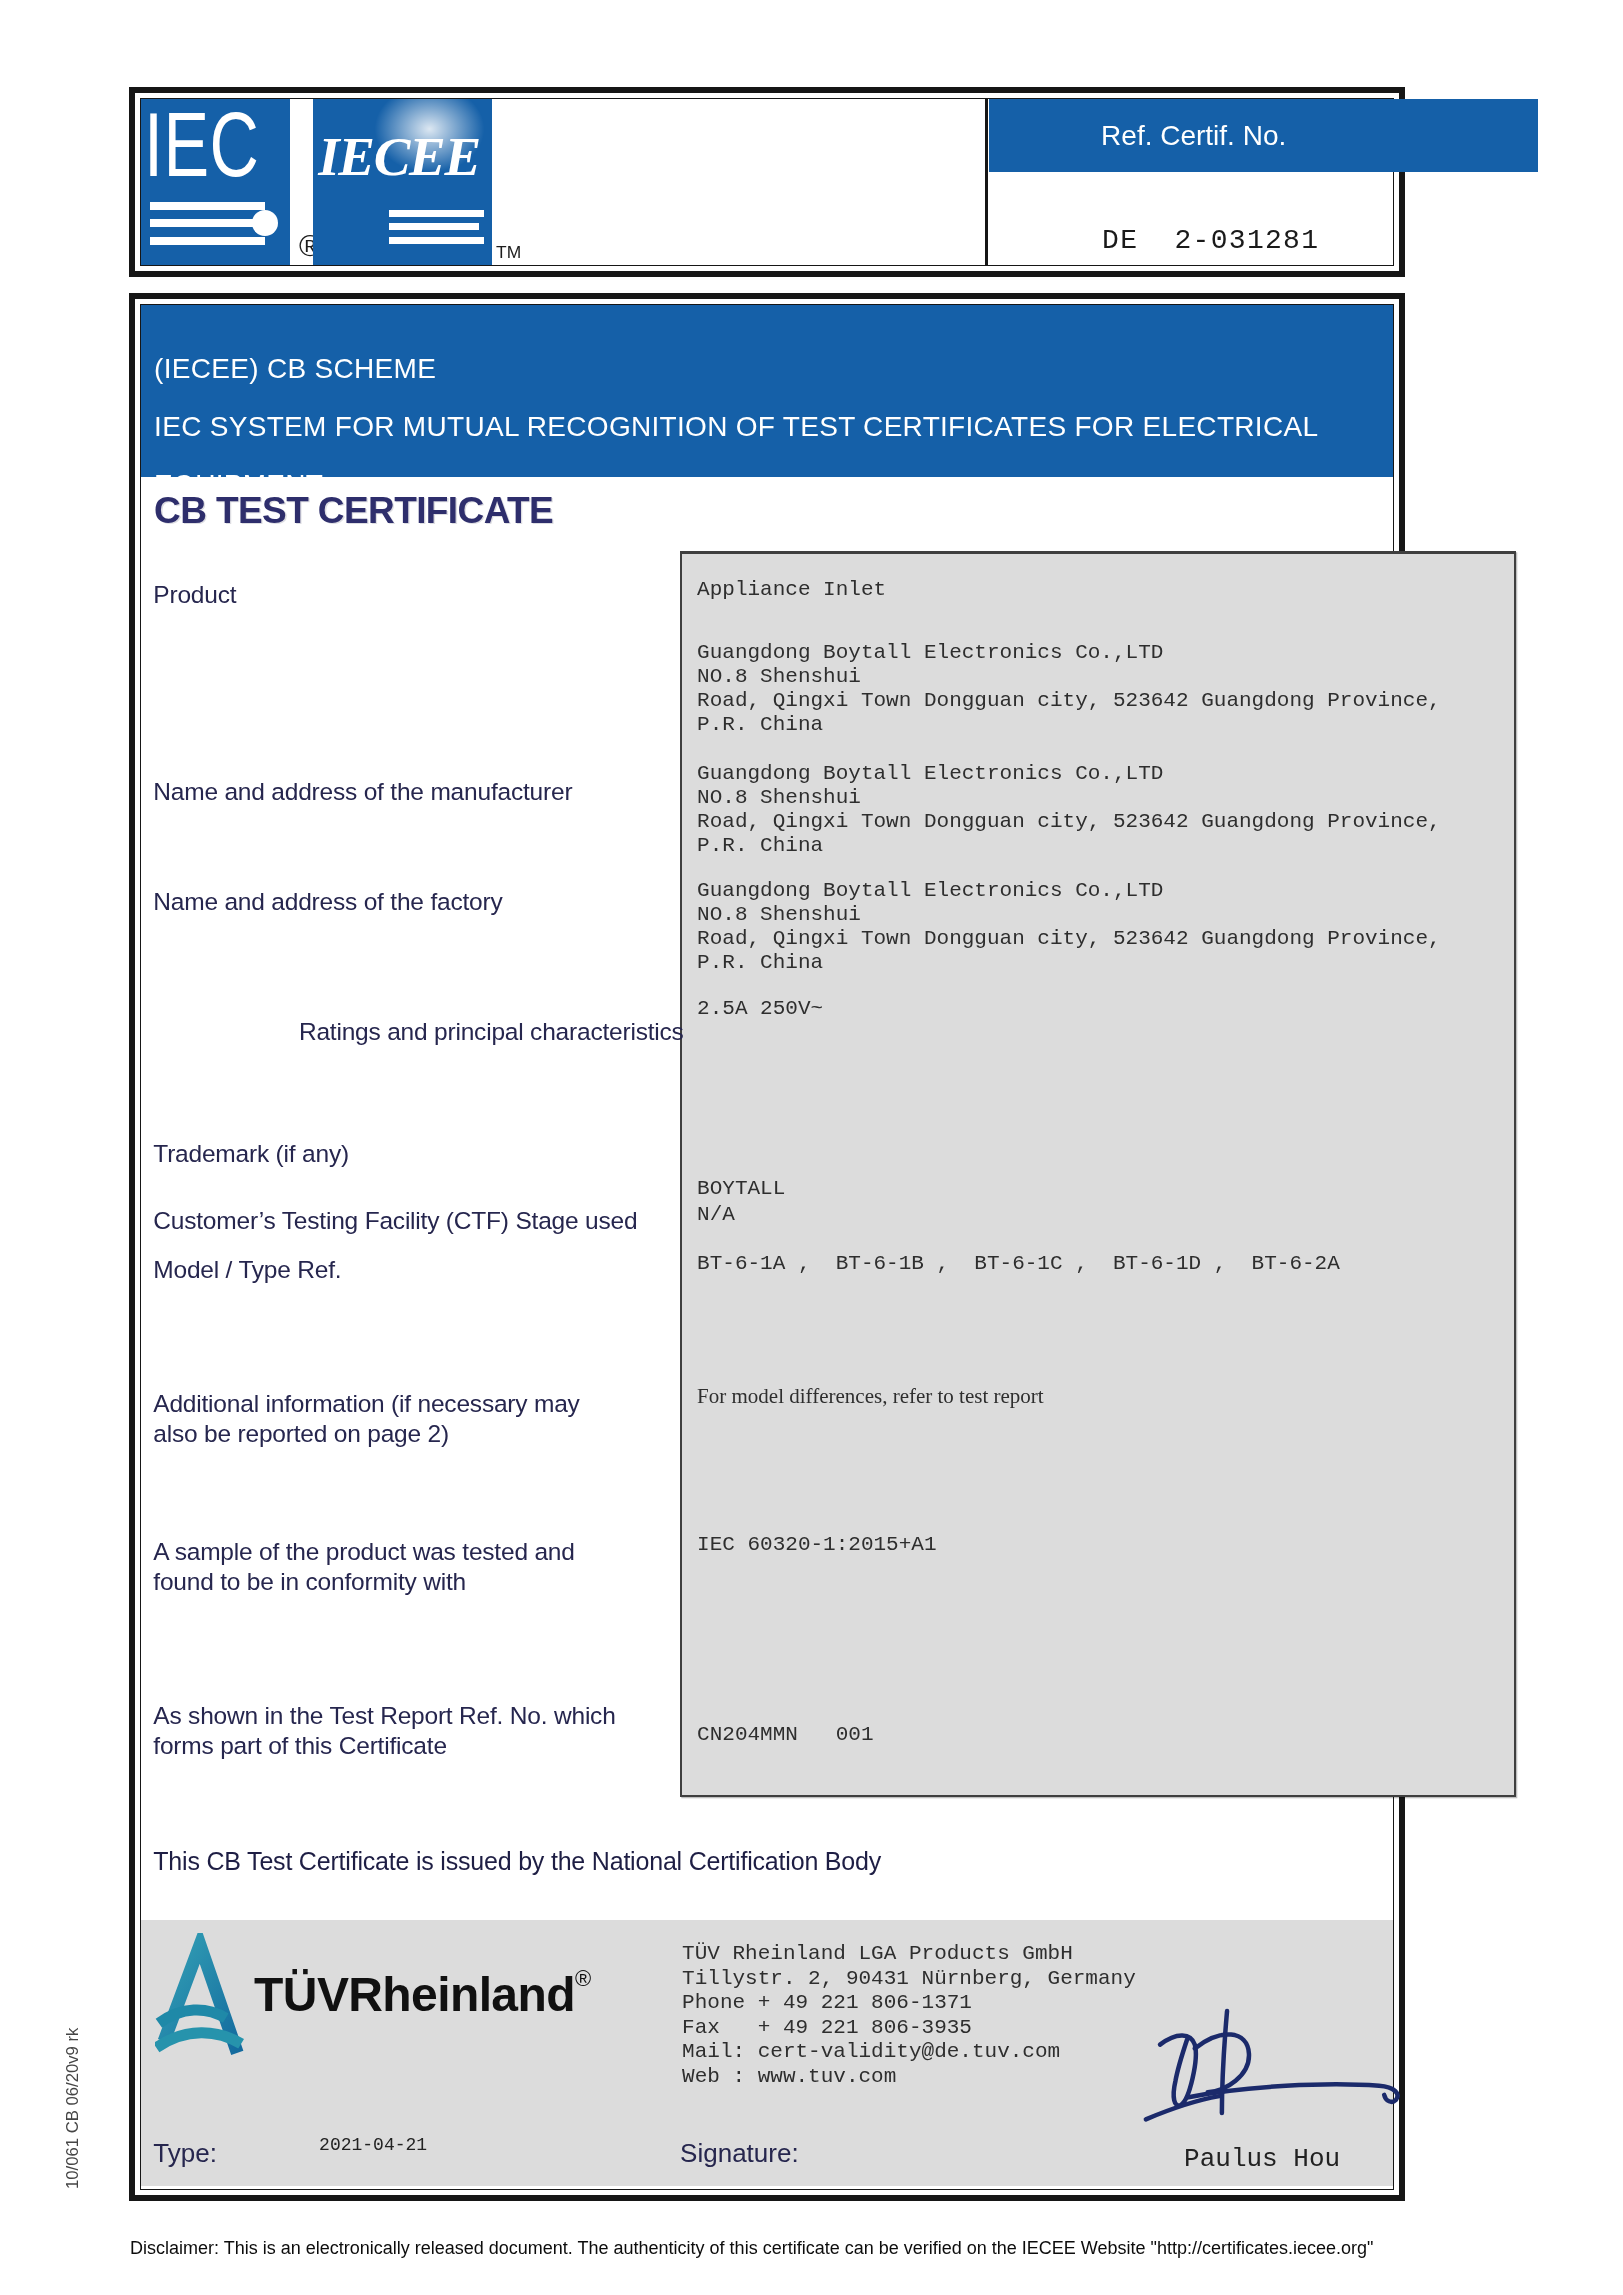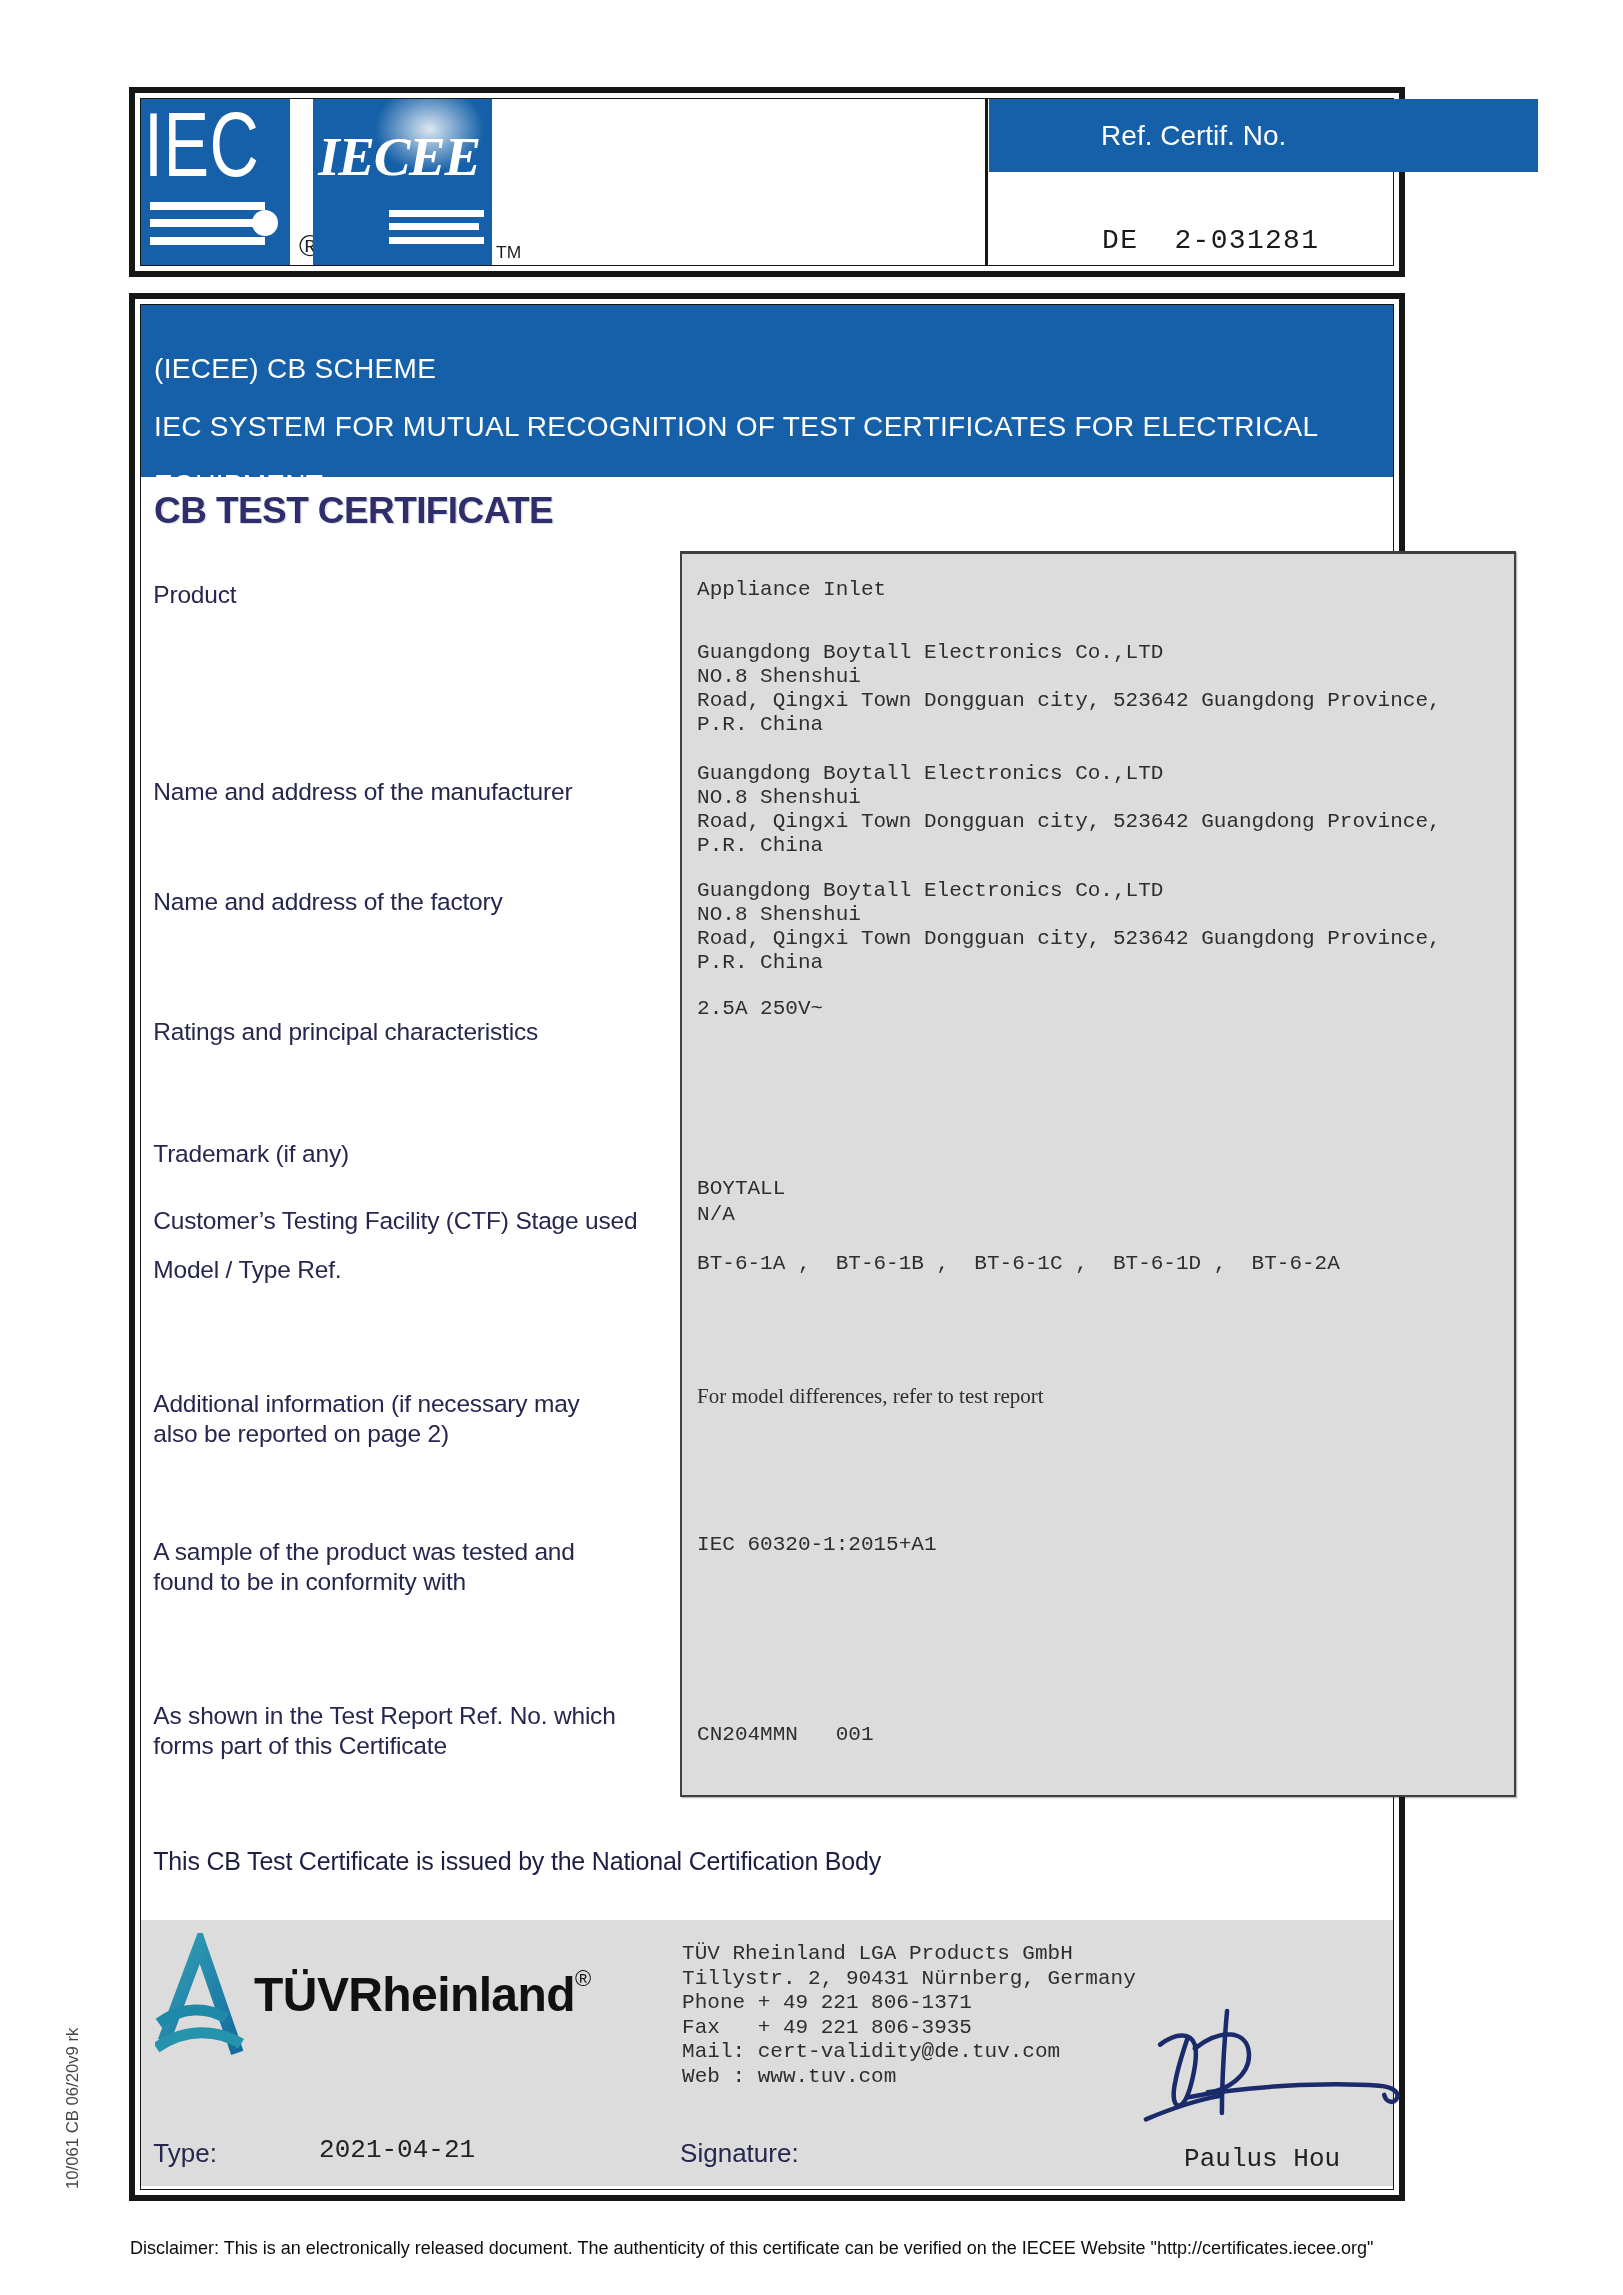--- a/index.html
+++ b/index.html
@@ -55,21 +55,21 @@
   .tuv-wordmark{position:absolute;left:113px;top:46px;color:#111;font-size:48px;letter-spacing:-0.6px;}
   .tuv-wordmark .w-tuv{font-weight:700;}
   .tuv-wordmark .w-rh{font-weight:600;}
   .tuv-wordmark .w-reg{font-size:22px;vertical-align:24.5px;font-weight:400;}
   .ncb-address{position:absolute;left:541px;top:22px;color:#2e2e2e;font-size:21px;line-height:24.5px;
           font-family:"Liberation Mono","DejaVu Sans Mono",monospace;white-space:pre;}
   .sig-scribble{position:absolute;left:1001px;top:82px;}
   .date-label,.sig-label{position:absolute;color:#26264E;font-size:26px;}
   .date-label{left:12.2px;top:218px;}
   .sig-label{left:539px;top:218px;}
-  .date-value{position:absolute;left:178px;top:215px;color:#222;font-size:26px;
+  .date-value{position:absolute;left:178px;top:215px;color:#222;font-size:18px;
           font-family:"Liberation Mono","DejaVu Sans Mono",monospace;white-space:pre;}
   .signer-name{position:absolute;left:1043px;top:224px;color:#222;font-size:26px;
           font-family:"Liberation Mono","DejaVu Sans Mono",monospace;white-space:pre;}
 
   
   .side-code{position:absolute;left:63px;top:2189px;width:219px;color:#454545;font-size:16.7px;
           transform:rotate(-90deg);transform-origin:left top;white-space:nowrap;}
   .disclaimer{position:absolute;left:130px;top:2238px;width:1448px;color:#0c0c0c;font-size:18px;}
 </style>
 </head>
@@ -156,21 +156,21 @@
         <div class="f-label" style="top: 472px;">Name and address of the manufacturer</div>
         <div class="f-value" style="top: 457px;">Guangdong Boytall Electronics Co.,LTD
 NO.8 Shenshui
 Road, Qingxi Town Dongguan city, 523642 Guangdong Province,
 P.R. China</div>
         <div class="f-label" style="top: 582px;">Name and address of the factory</div>
         <div class="f-value" style="top: 574px;">Guangdong Boytall Electronics Co.,LTD
 NO.8 Shenshui
 Road, Qingxi Town Dongguan city, 523642 Guangdong Province,
 P.R. China</div>
-        <div class="f-label" style="top: 712px;">Ratings and principal characteristics</div>
+        <div class="f-label" style="top: 712px; text-align: center;">Ratings and principal characteristics</div>
         <div class="f-value" style="top: 692px;">2.5A 250V~</div>
         <div class="f-label" style="top: 834px;">Trademark (if any)</div>
         <div class="f-value" style="top: 872px;">BOYTALL</div>
         <div class="f-label" style="top: 901px;">Customer’s Testing Facility (CTF) Stage used</div>
         <div class="f-value" style="top: 898px;">N/A</div>
         <div class="f-label" style="top: 950px;">Model / Type Ref.</div>
         <div class="f-value" style="top: 947px;">BT-6-1A ,  BT-6-1B ,  BT-6-1C ,  BT-6-1D ,  BT-6-2A</div>
         <div class="f-label" style="top: 1084px;">Additional information (if necessary may
 also be reported on page 2)</div>
         <div class="f-value" style="top: 1079px; font-family: Liberation Serif, serif;">For model differences, refer to test report</div>

